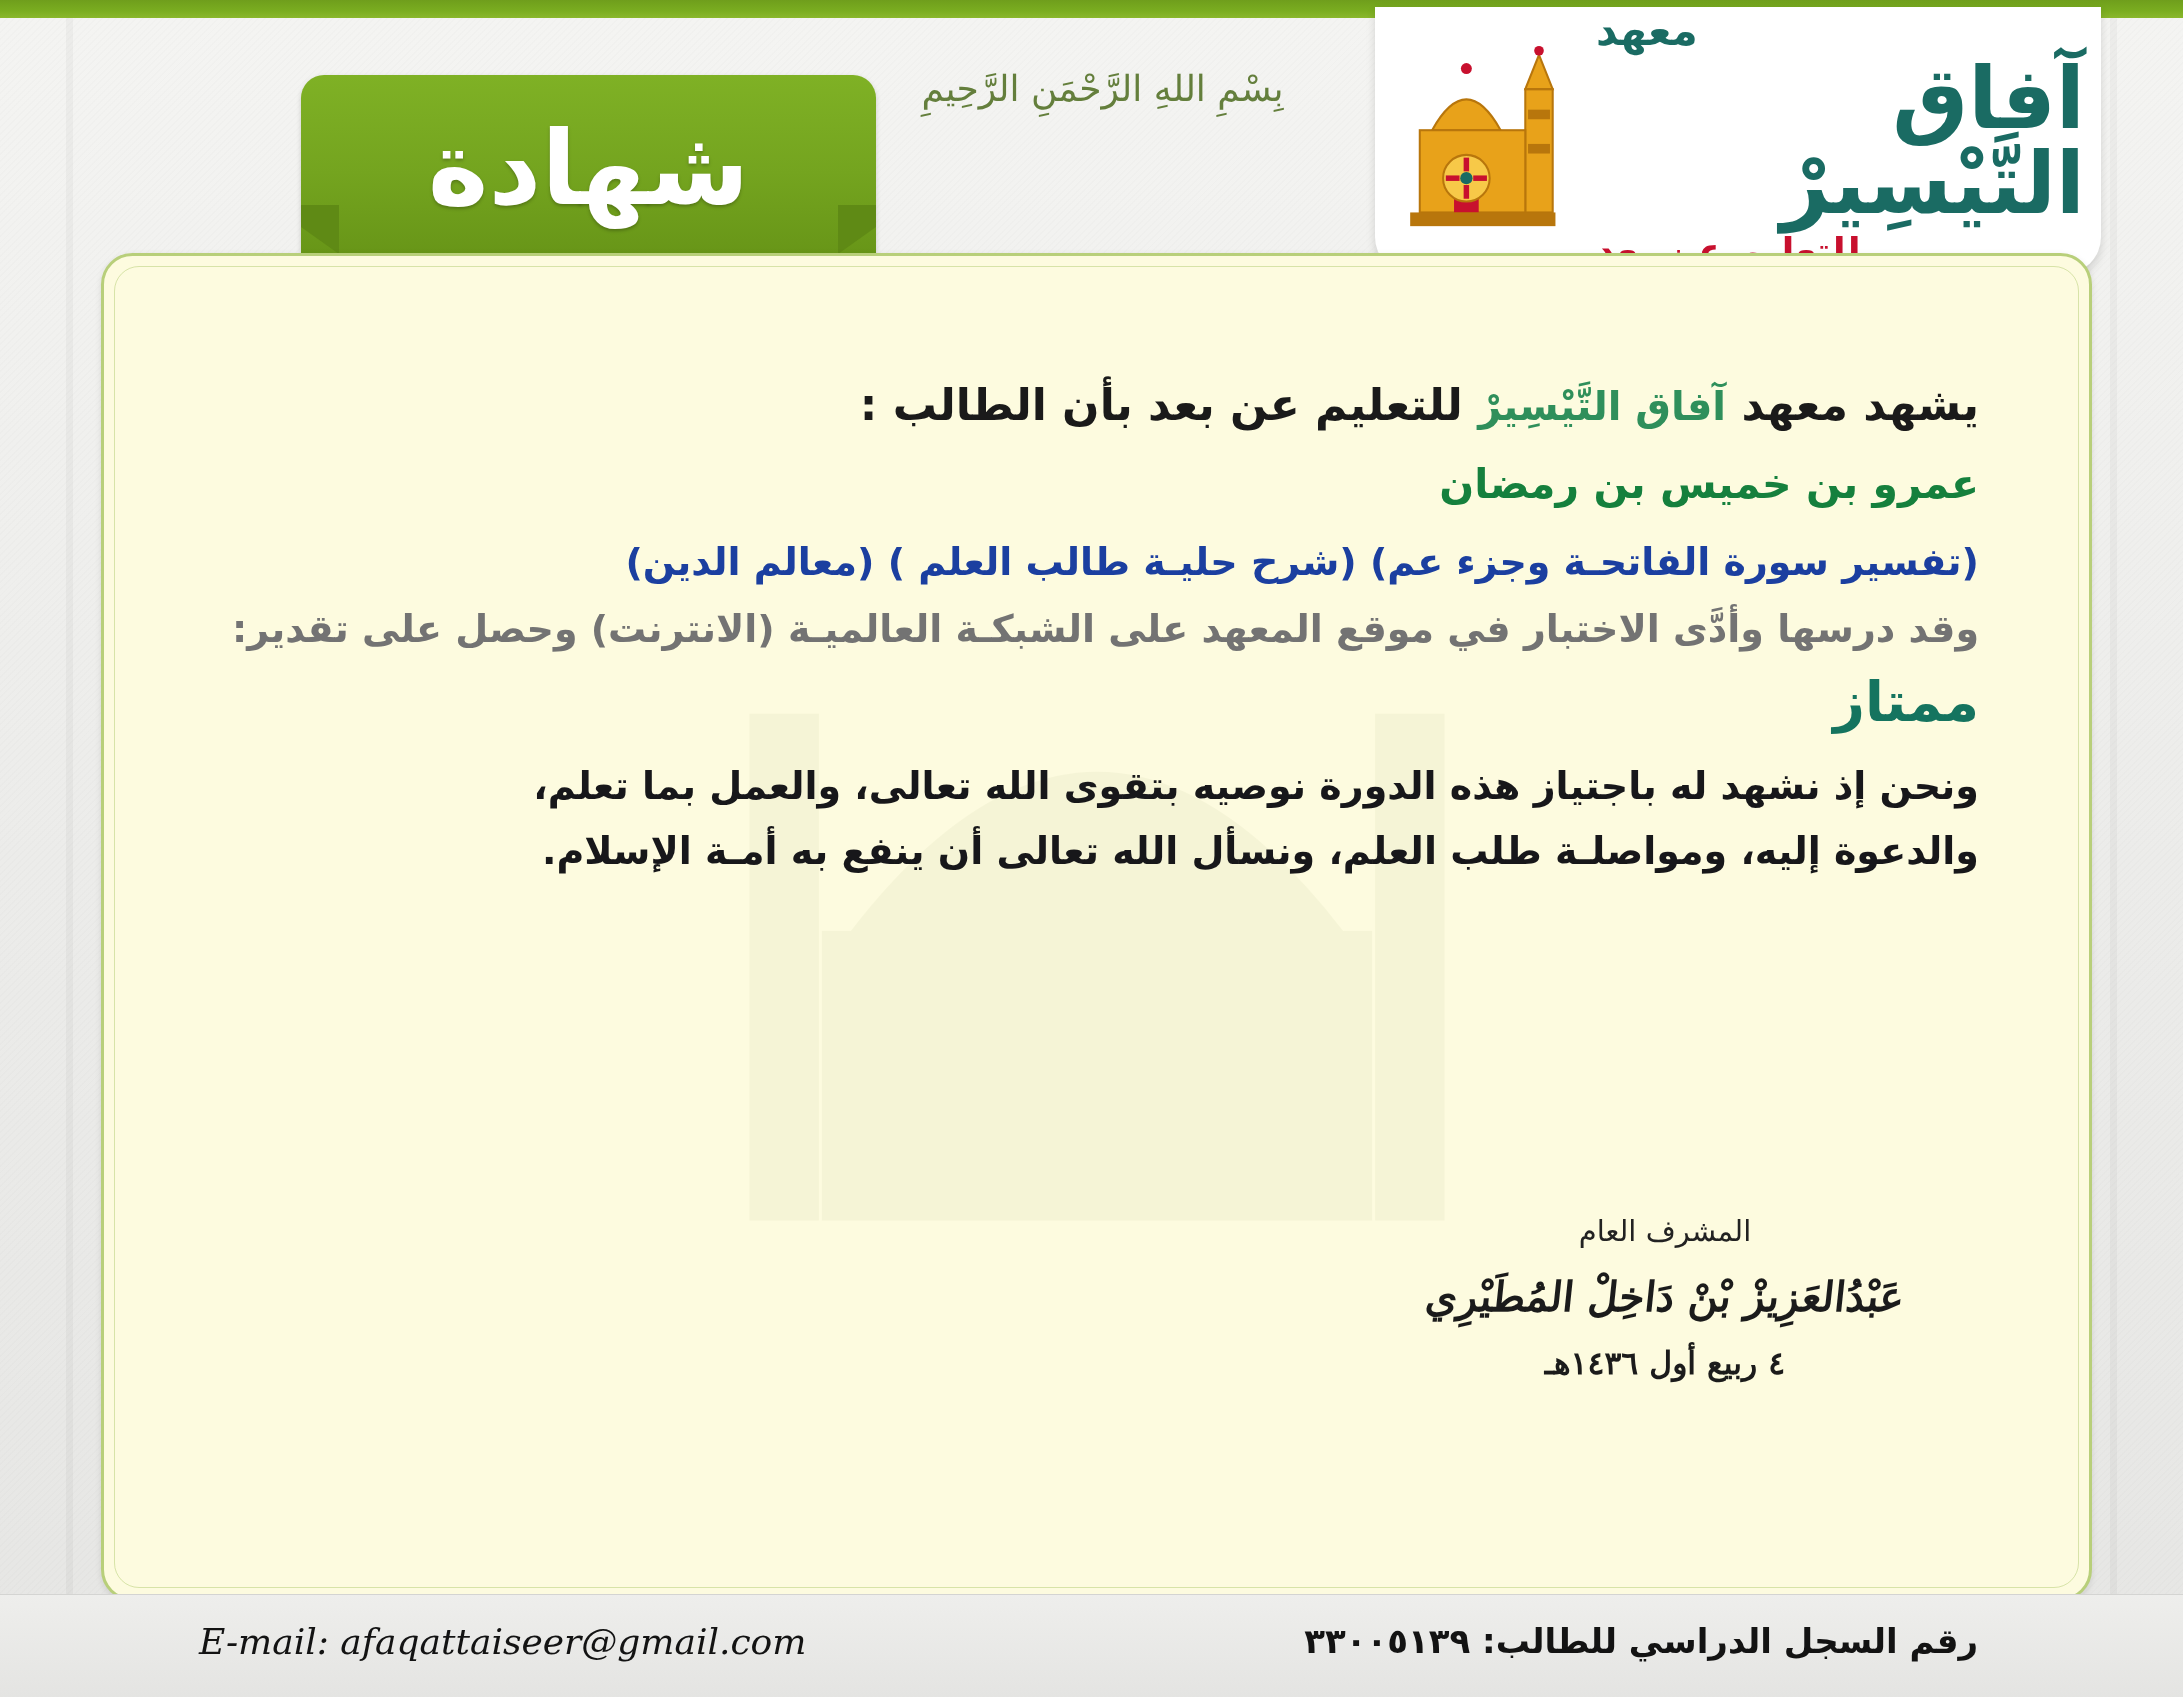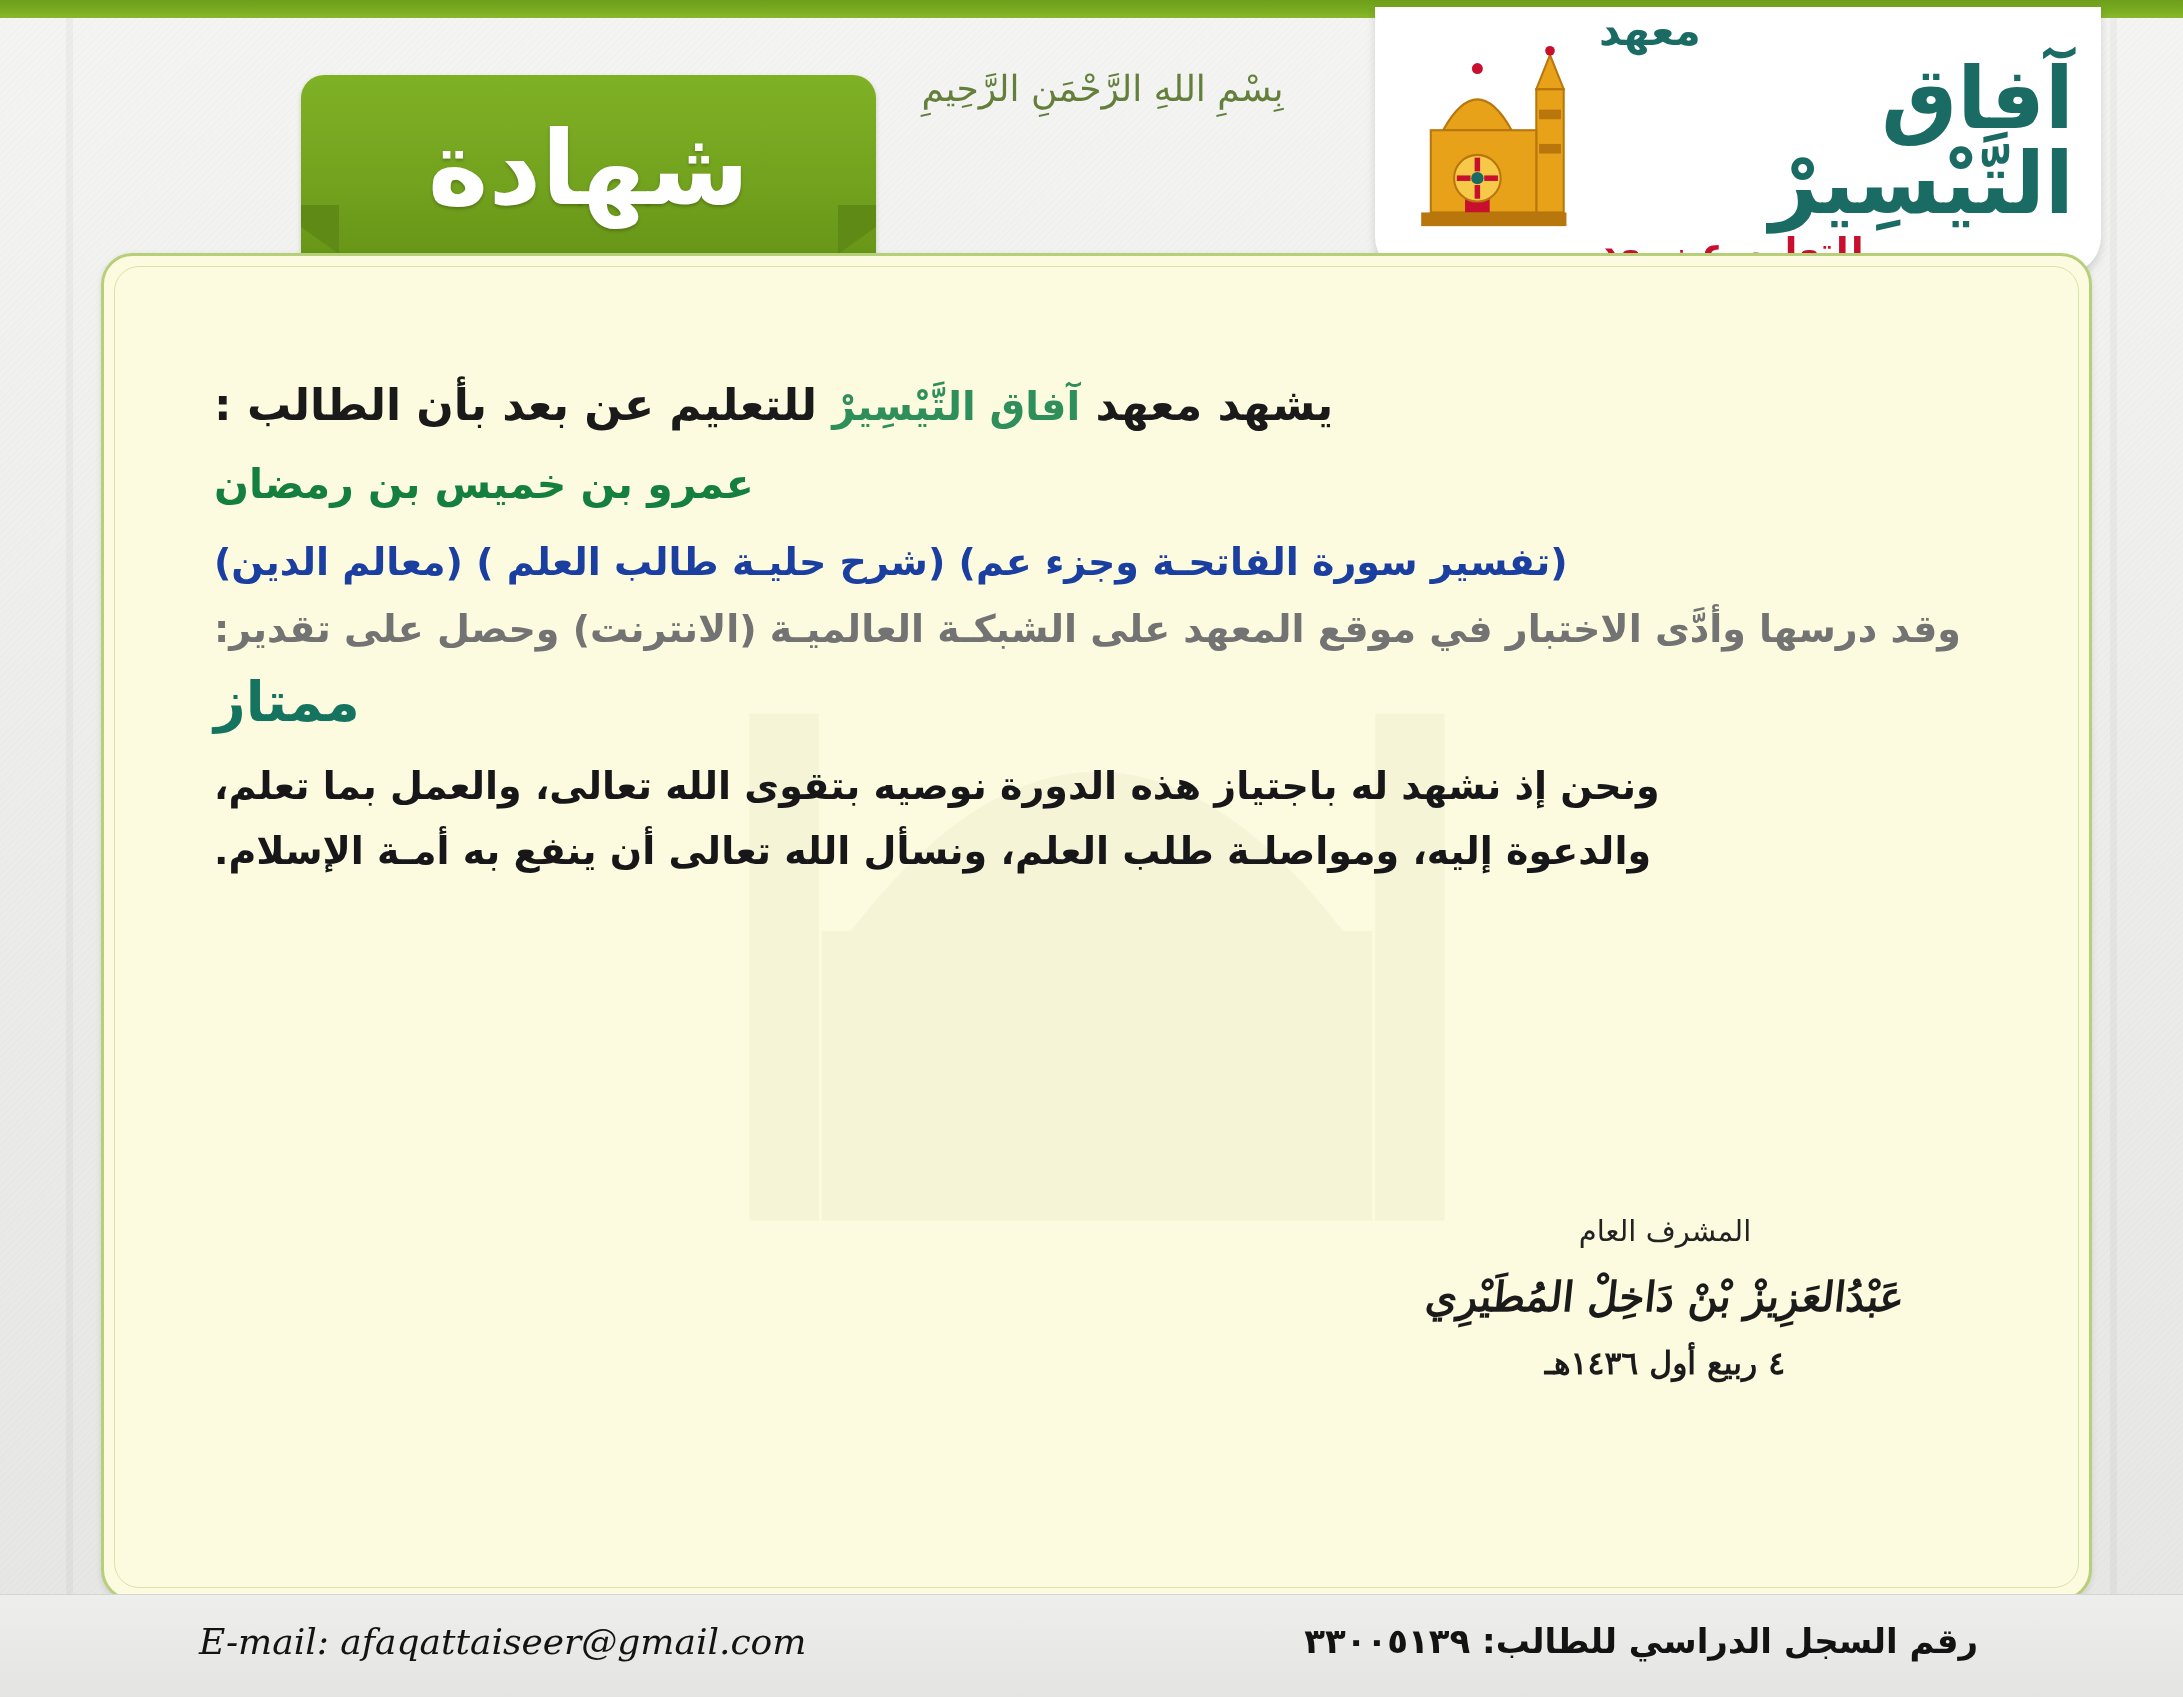--- a/index.html
+++ b/index.html
@@ -141,22 +141,22 @@
     right: 82px;
     top: 6.8px;
     width: 726px;
     height: 267px;
     background: #ffffff;
     border-radius: 0 0 37px 37px;
     box-shadow: 0 4.1px 9.6px rgba(0,0,0,0.14);
     display: flex;
     align-items: center;
     justify-content: center;
-    gap: 12px;
-    padding: 0 27px;
+    gap: 20px;
+    padding: 0 16px;
     box-sizing: border-box;
   }
   .logo-text-block {
     display: flex;
     flex-direction: column;
     align-items: flex-end;
     justify-content: center;
     line-height: 1;
   }
   .logo-word-mahad {
@@ -182,24 +182,24 @@
   }
   .logo-mark {
     width: 185px;
     height: 199px;
     flex: 0 0 auto;
   }
 
   
   .body-text {
     position: absolute;
-    left: 110px;
+    left: 121px;
     right: 110px;
     top: 123px;
-    text-align: left;
+    text-align: right;
     direction: rtl;
   }
   .line {
     font-family: "DejaVu Sans", "Liberation Sans", sans-serif;
     color: #111111;
     margin: 0 0 6.8px 0;
   }
   .l-intro {
     font-size: 44px;
     font-weight: bold;

